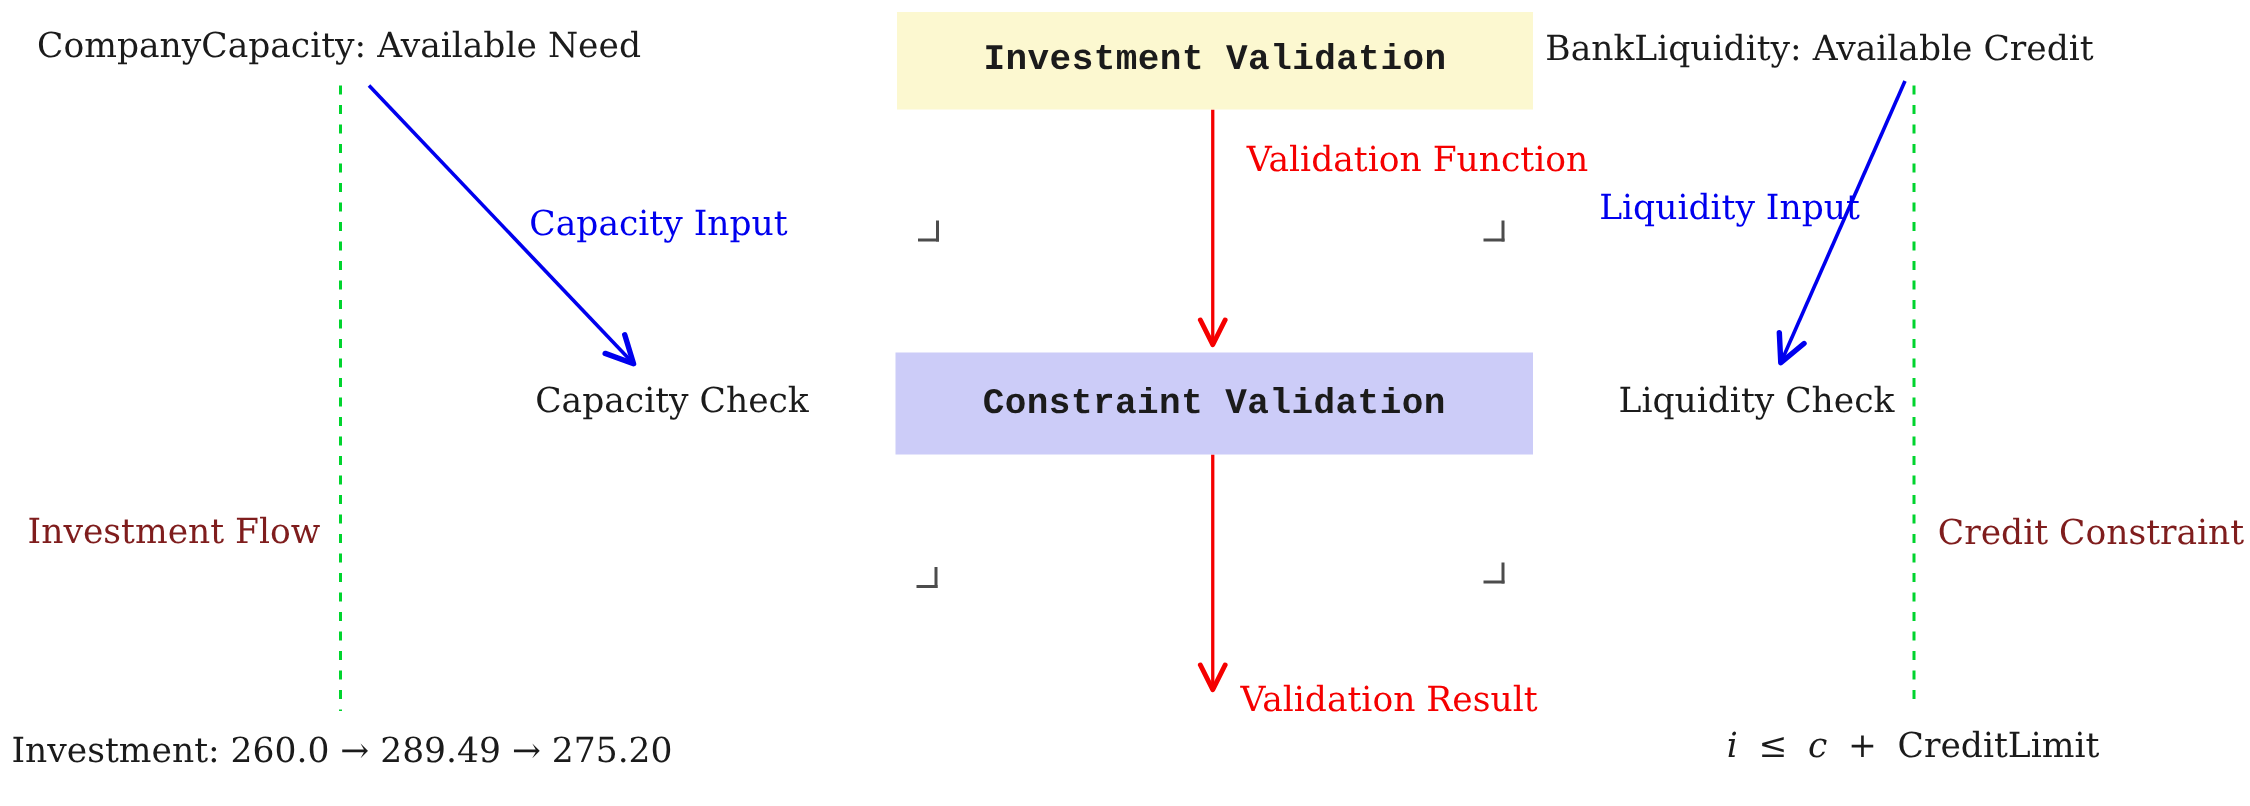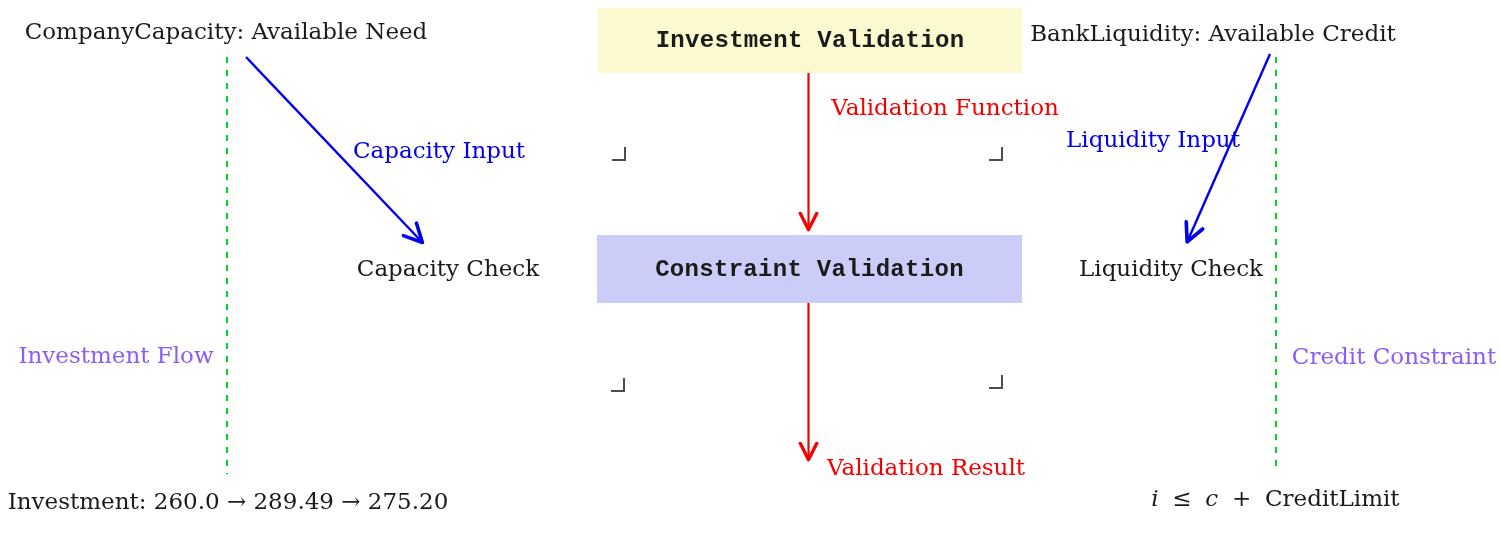--- a/index.html
+++ b/index.html
@@ -13,21 +13,21 @@
   }
   .box .box-label{
     font-weight:bold;font-size:24px;letter-spacing:0.3px;color:#1b1b1b;white-space:nowrap;
   }
   .lbl{
     position:absolute;z-index:3;transform:translate(-50%,-50%);
     white-space:nowrap;font-size:23px;line-height:1.15;
   }
   .lbl.blue{color:#0000ee;}
   .lbl.red{color:#f50000;}
-  .lbl.green{color:#8b5cf6;}
+  .lbl.green{color:#7f1d1d;}
   .corner{
     position:absolute;z-index:2;width:12px;height:12px;
     border-right:2px solid #4c4c4c;border-bottom:2px solid #4c4c4c;
   }
   .it{font-style:italic;}
   .formula span{margin:0 0.14em;}
   .formula .first{margin-left:0;}
 </style>
 </head>
 <body>

